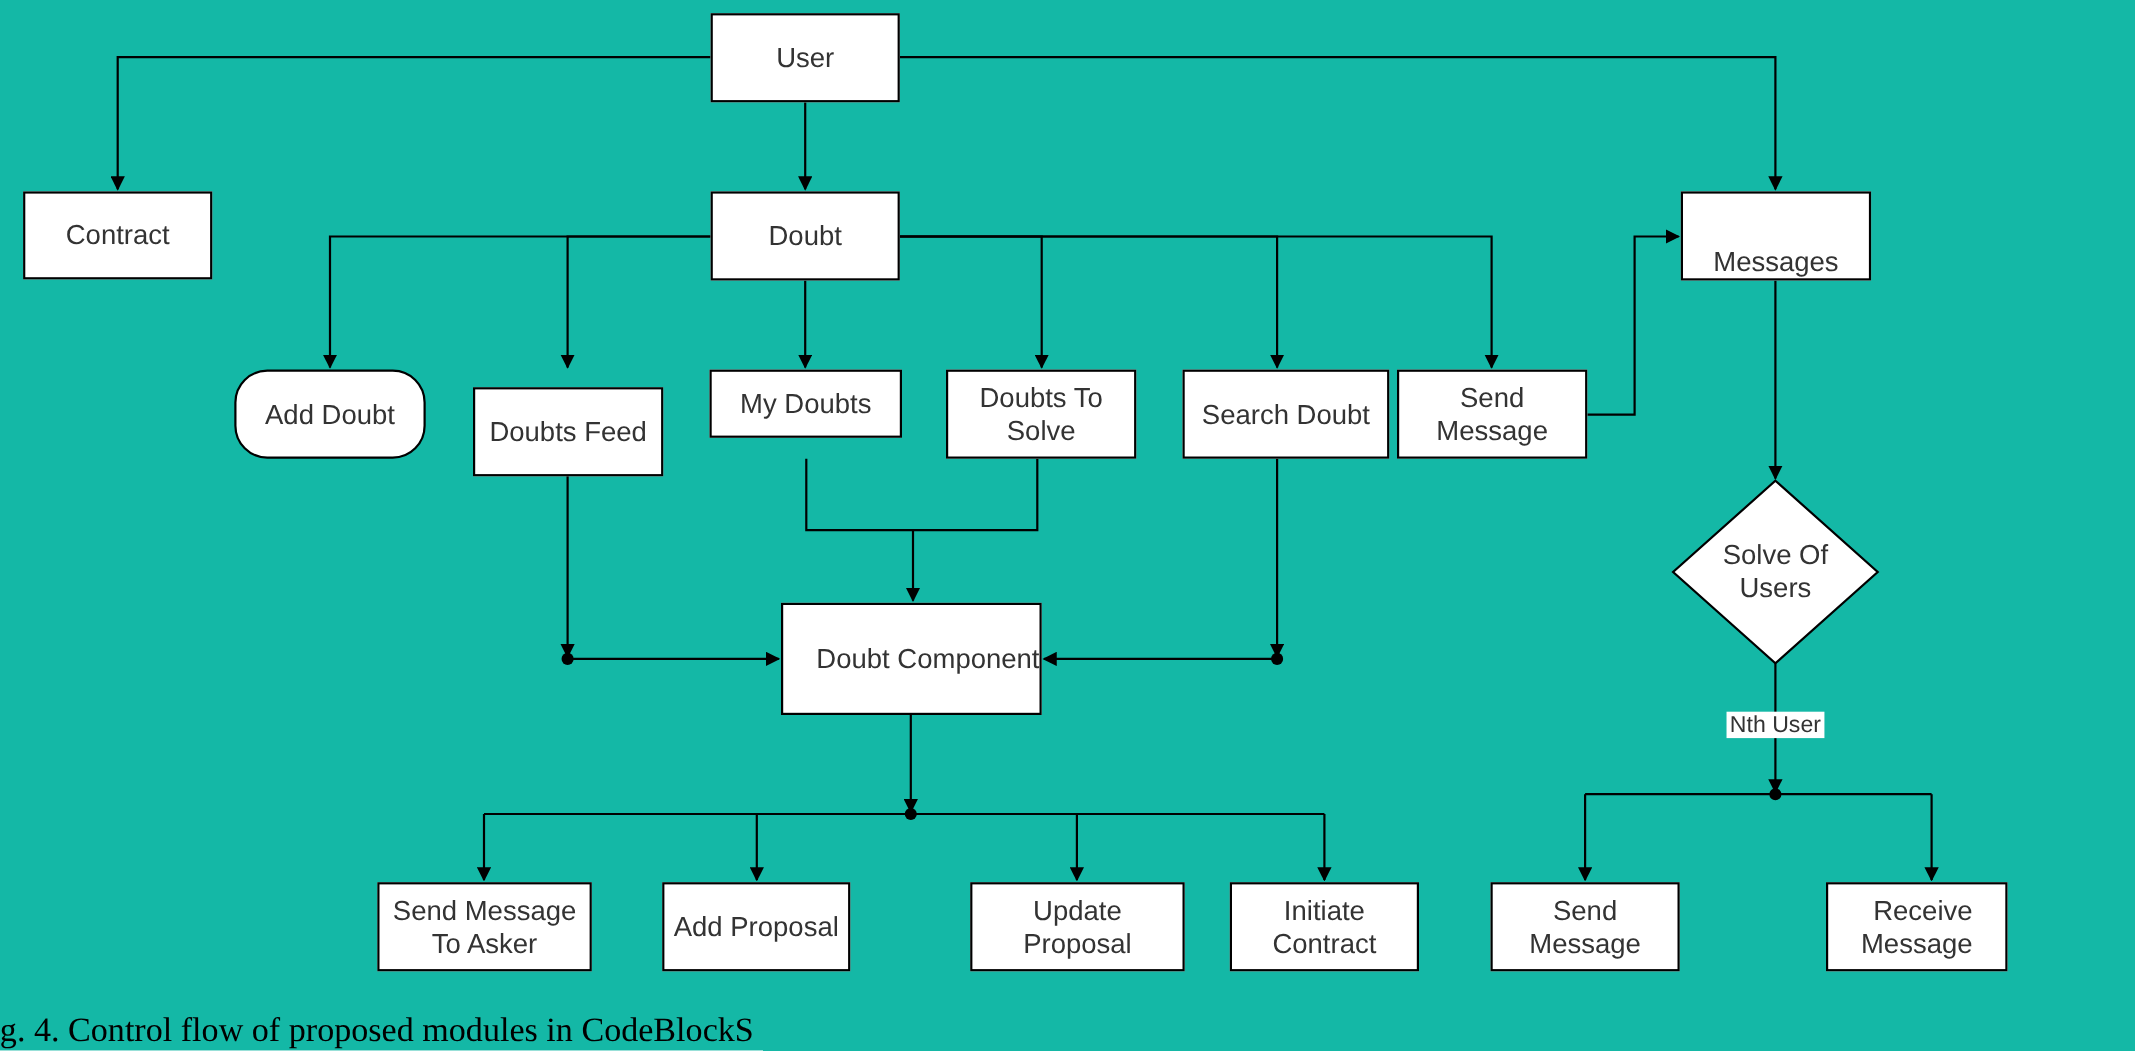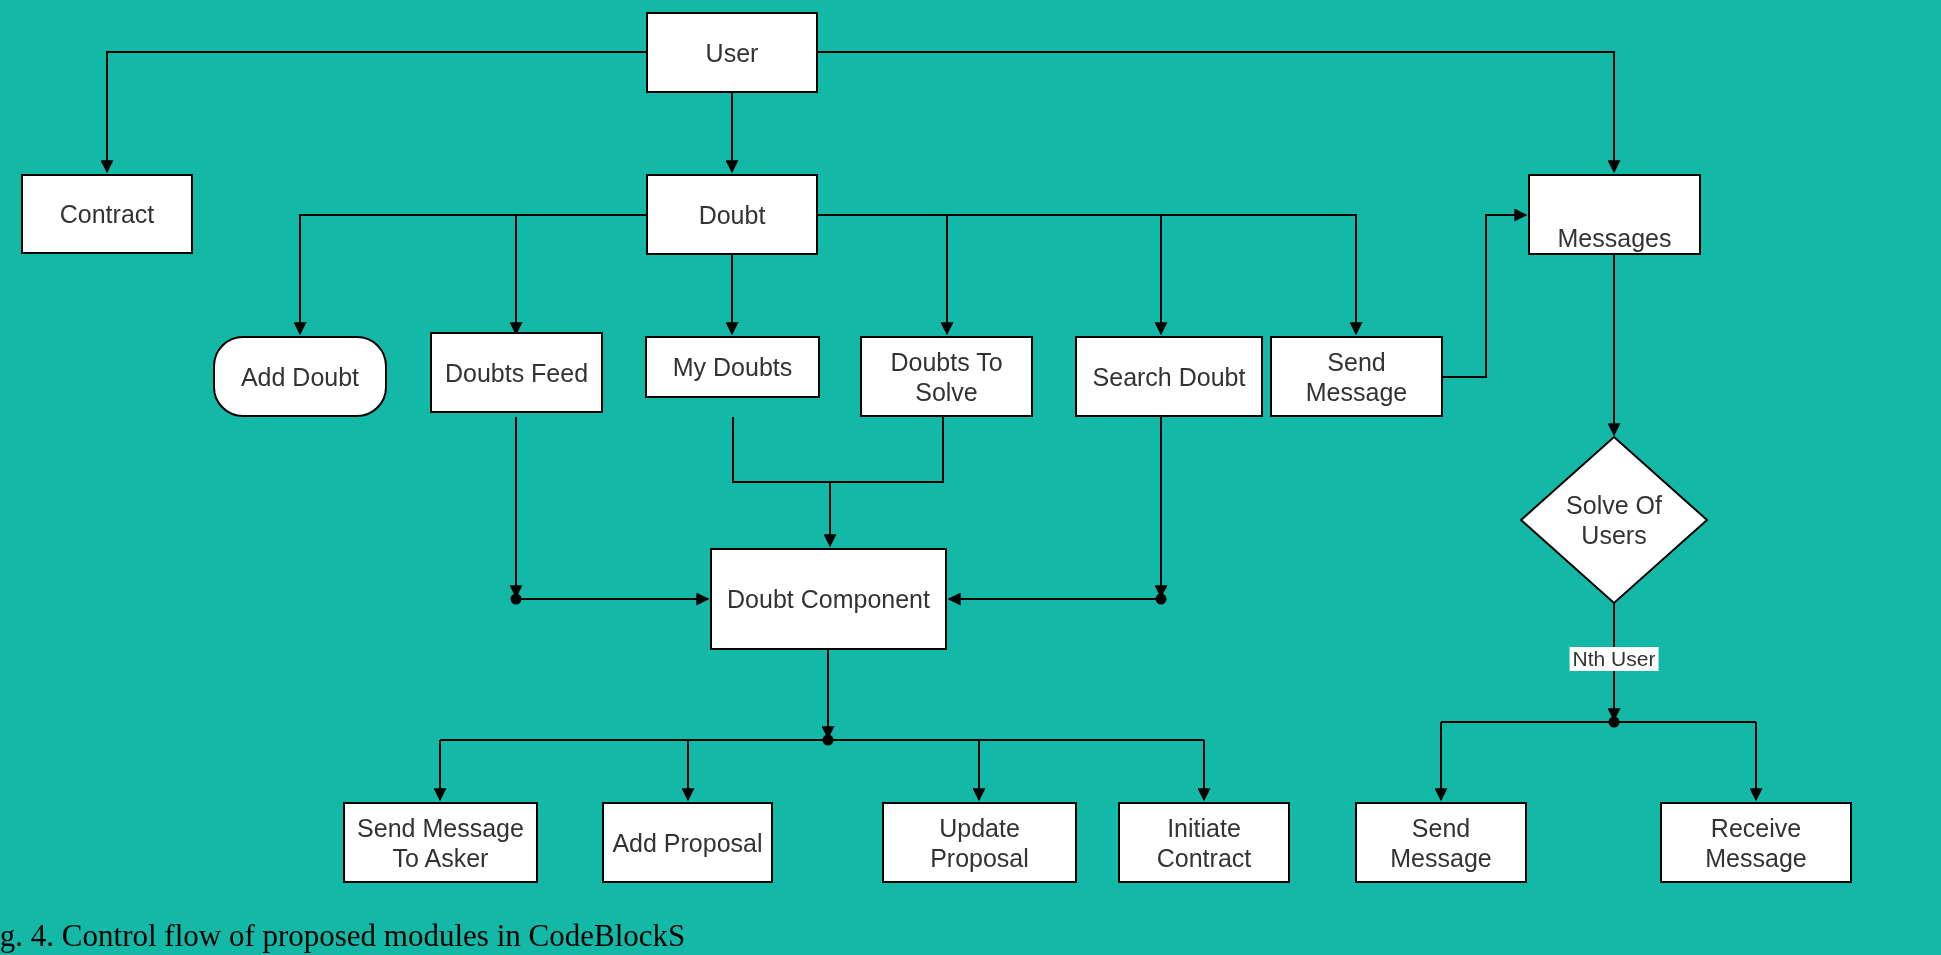--- a/index.html
+++ b/index.html
@@ -104,38 +104,38 @@
       </div>
       <div class="node" style="left: 646px; top: 174px; width: 172px; height: 81px;">
         <span class="node-label">Doubt</span>
       </div>
       <div class="node" style="left: 1528px; top: 174px; width: 173px; height: 81px; align-items: flex-end;">
         <span class="node-label">Messages</span>
       </div>
       <div class="node" style="left: 213px; top: 336px; width: 174px; height: 81px; border-radius: 30px;">
         <span class="node-label">Add Doubt</span>
       </div>
-      <div class="node" style="left: 430px; top: 332px; width: 173px; height: 81px;">
+      <div class="node" style="left: 430px; top: 352px; width: 173px; height: 81px;">
         <span class="node-label">Doubts Feed</span>
       </div>
       <div class="node" style="left: 645px; top: 336px; width: 175px; height: 62px;">
         <span class="node-label">My Doubts</span>
       </div>
       <div class="node" style="left: 860px; top: 336px; width: 173px; height: 81px;">
         <span class="node-label">Doubts To
 Solve</span>
       </div>
       <div class="node" style="left: 1075px; top: 336px; width: 188px; height: 81px;">
         <span class="node-label">Search Doubt</span>
       </div>
       <div class="node" style="left: 1270px; top: 336px; width: 173px; height: 81px;">
         <span class="node-label">Send
 Message</span>
       </div>
-      <div class="node" style="left: 710px; top: 548px; width: 237px; height: 102px;">
+      <div class="node" style="left: 710px; top: 548px; width: 237px; height: 102px; justify-content: flex-end;">
         <span class="node-label">Doubt Component</span>
       </div>
       <div class="node node--plain" style="left: 1521px; top: 437px; width: 186px; height: 166px;">
         <span class="node-label">Solve Of
 Users</span>
       </div>
       <div class="node" style="left: 343px; top: 802px; width: 195px; height: 81px;">
         <span class="node-label">Send Message
 To Asker</span>
       </div>
@@ -147,21 +147,21 @@
 Proposal</span>
       </div>
       <div class="node" style="left: 1118px; top: 802px; width: 172px; height: 81px;">
         <span class="node-label">Initiate
 Contract</span>
       </div>
       <div class="node" style="left: 1355px; top: 802px; width: 172px; height: 81px;">
         <span class="node-label">Send
 Message</span>
       </div>
-      <div class="node" style="left: 1660px; top: 802px; width: 192px; height: 81px;">
+      <div class="node" style="left: 1660px; top: 802px; width: 165px; height: 81px; text-align: right;">
         <span class="node-label">Receive
 Message</span>
       </div>
     </div>
 
   <div class="edge-label" id="edge-label" style="left: 1614px; top: 659px;">Nth User</div>
 
   <div class="caption" style="left:-26px; top:918px;">Fig. 4. Control flow of proposed modules in CodeBlockS</div>
 </div>
 

